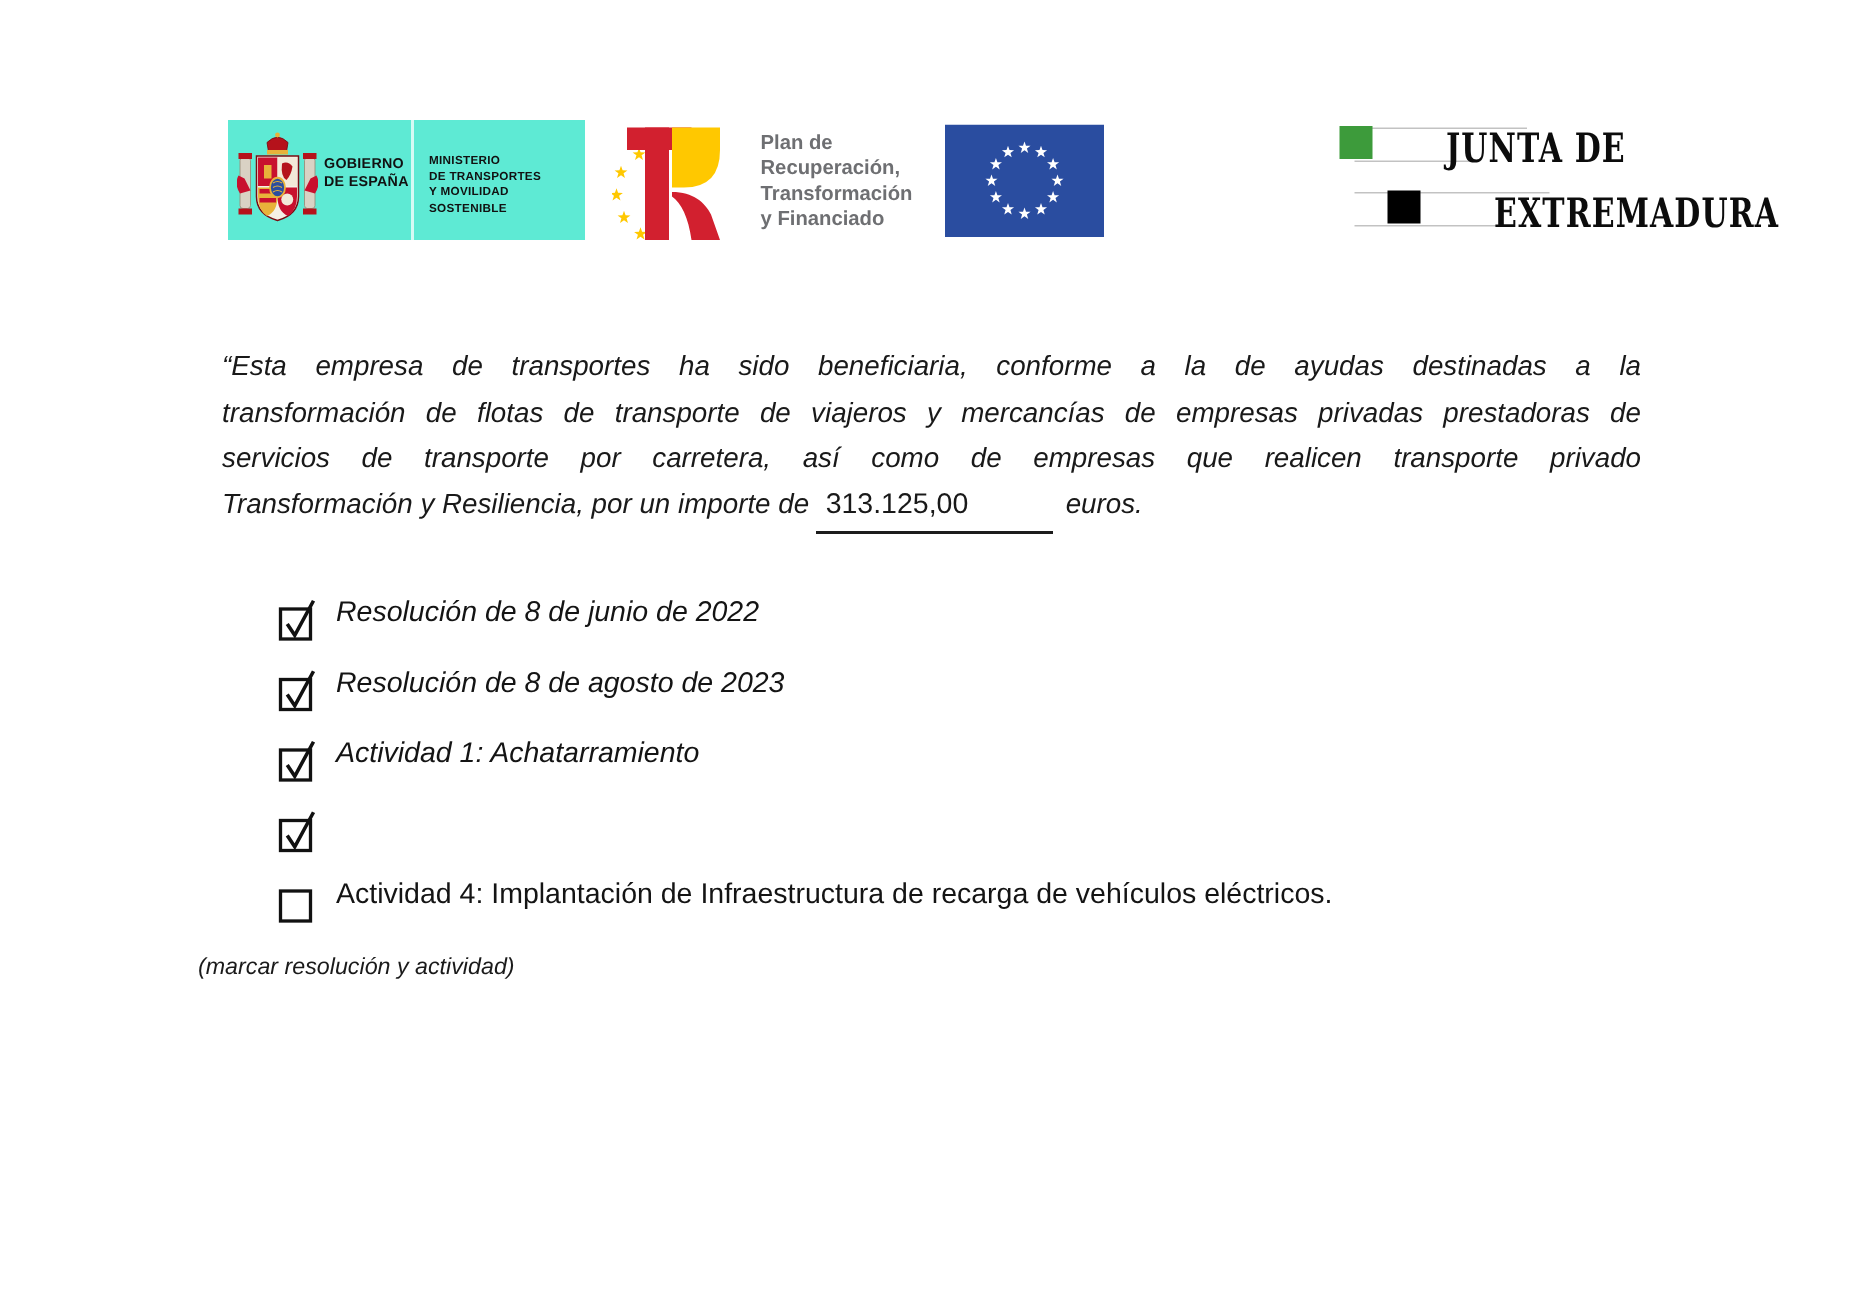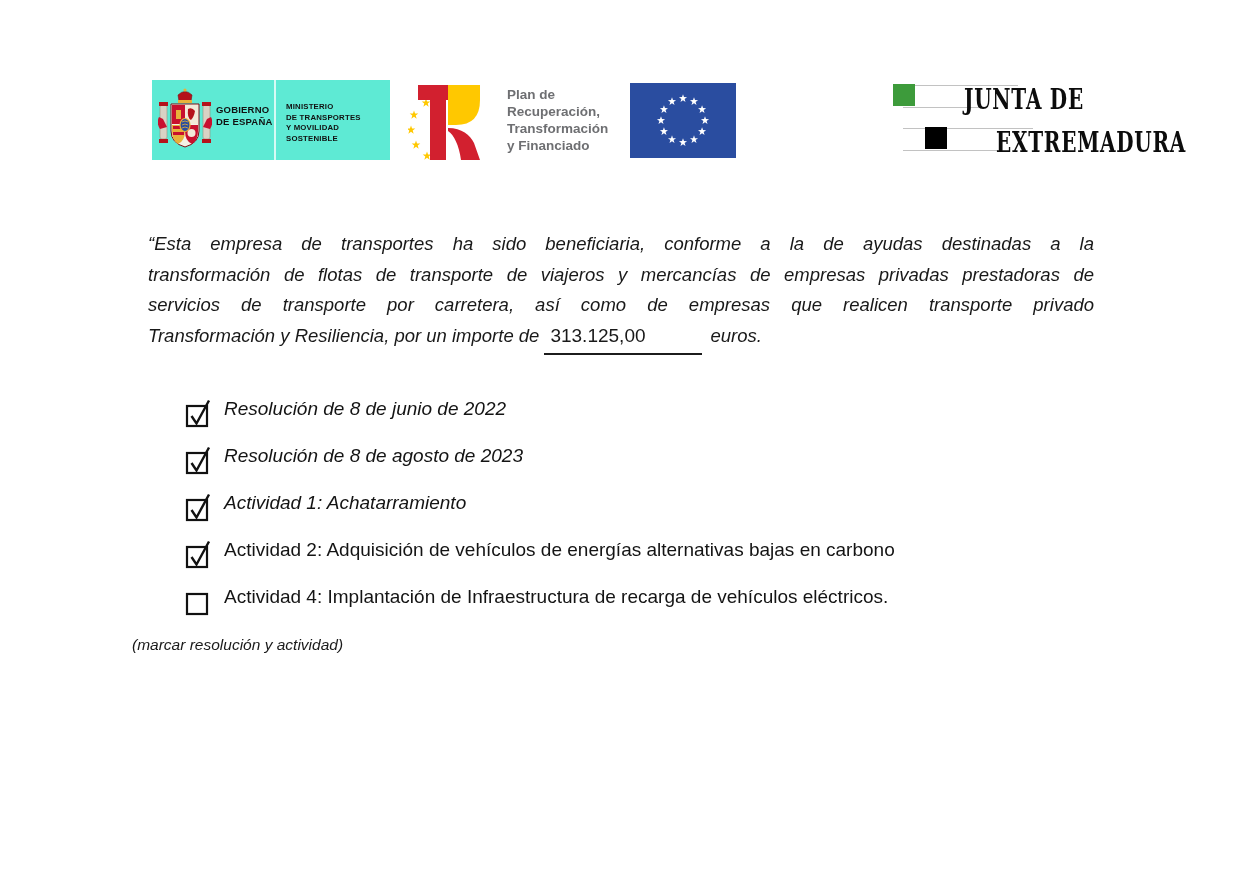--- a/index.html
+++ b/index.html
@@ -223,21 +223,20 @@
         <polyline class="tick" points="6.5,18 11.5,25.5 24,2.5" fill="none" stroke="#111111" stroke-width="2.4"></polyline>
       </svg>
       <span class="check-label">Actividad 1: Achatarramiento</span>
     </div>
 
     <div class="check-row checked">
       <svg class="checkbox" viewBox="0 0 27 30">
         <rect x="2" y="8" width="20" height="20" fill="#ffffff" stroke="#111111" stroke-width="2.2"></rect>
         <polyline class="tick" points="6.5,18 11.5,25.5 24,2.5" fill="none" stroke="#111111" stroke-width="2.4"></polyline>
       </svg>
-      <span class="check-label">Actividad 2: Adquisición de vehículos de energías alternativas bajas en carbono</span>
     </div>
 
     <div class="check-row">
       <svg class="checkbox" viewBox="0 0 27 30">
         <rect x="2" y="8" width="20" height="20" fill="#ffffff" stroke="#111111" stroke-width="2.2"></rect>
         <polyline class="tick" points="6.5,18 11.5,25.5 24,2.5" fill="none" stroke="#111111" stroke-width="2.4"></polyline>
       </svg>
       <span class="check-label">Actividad 4: Implantación de Infraestructura de recarga de vehículos eléctricos.</span>
     </div>
 

